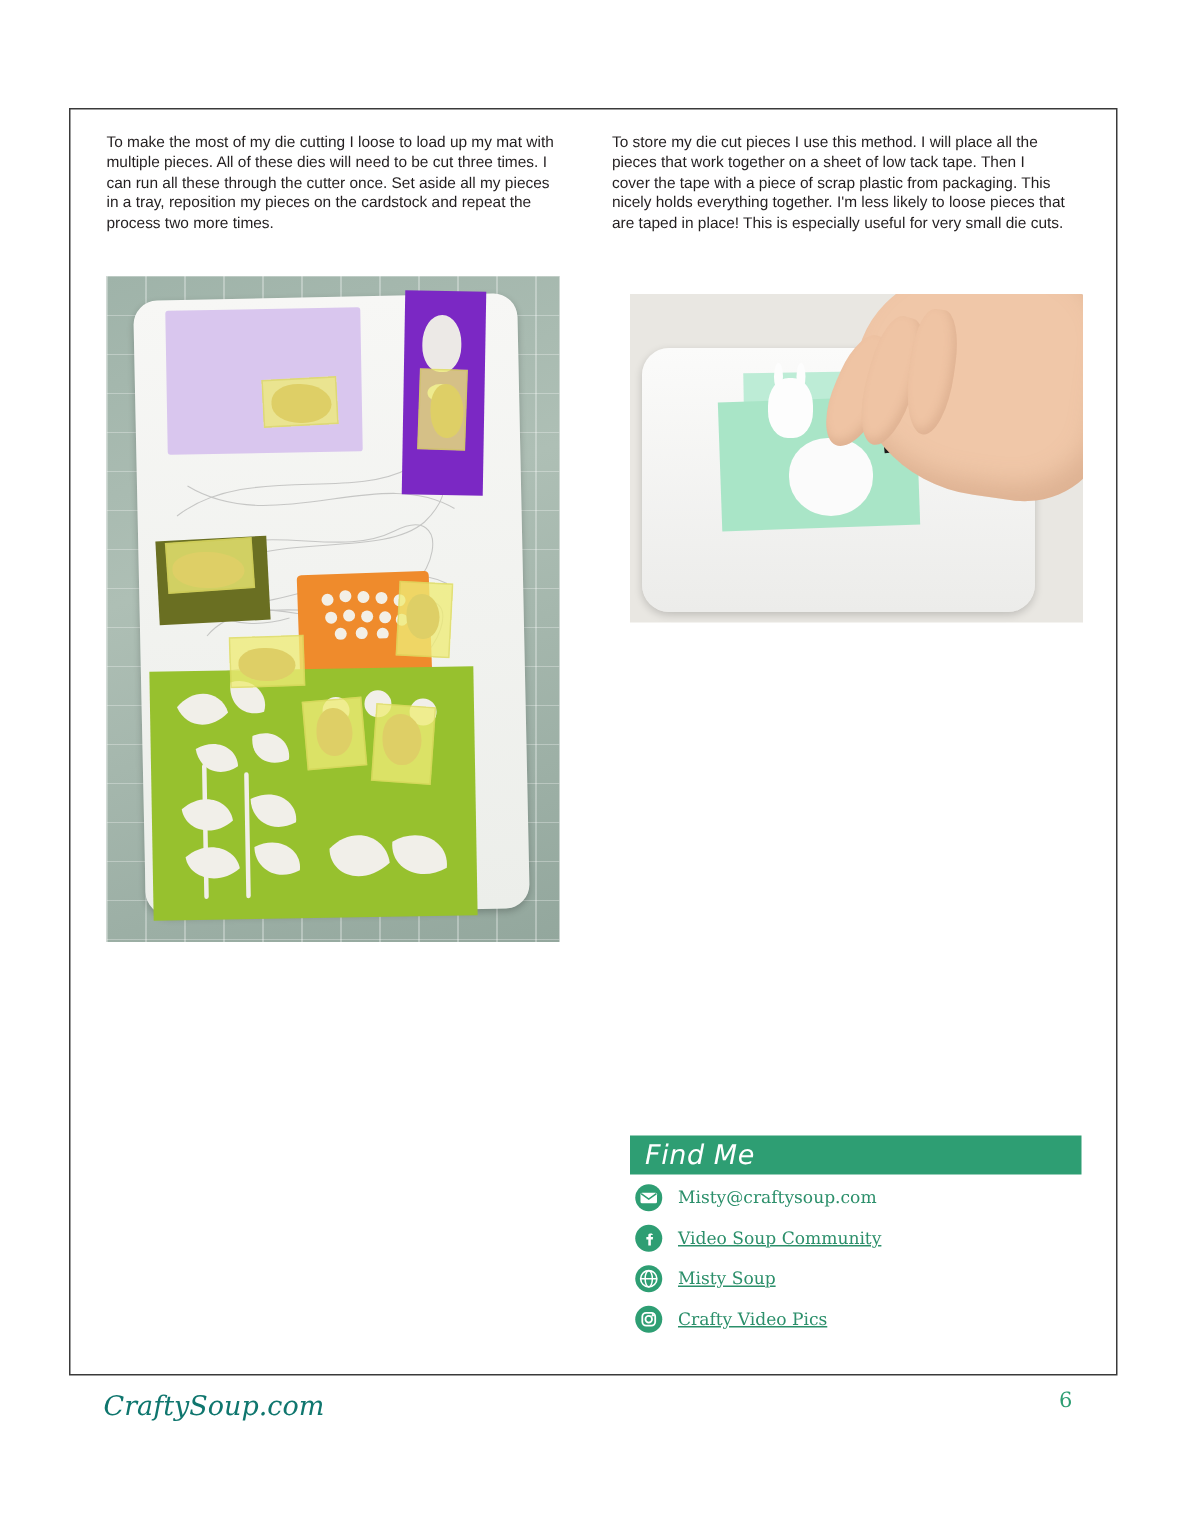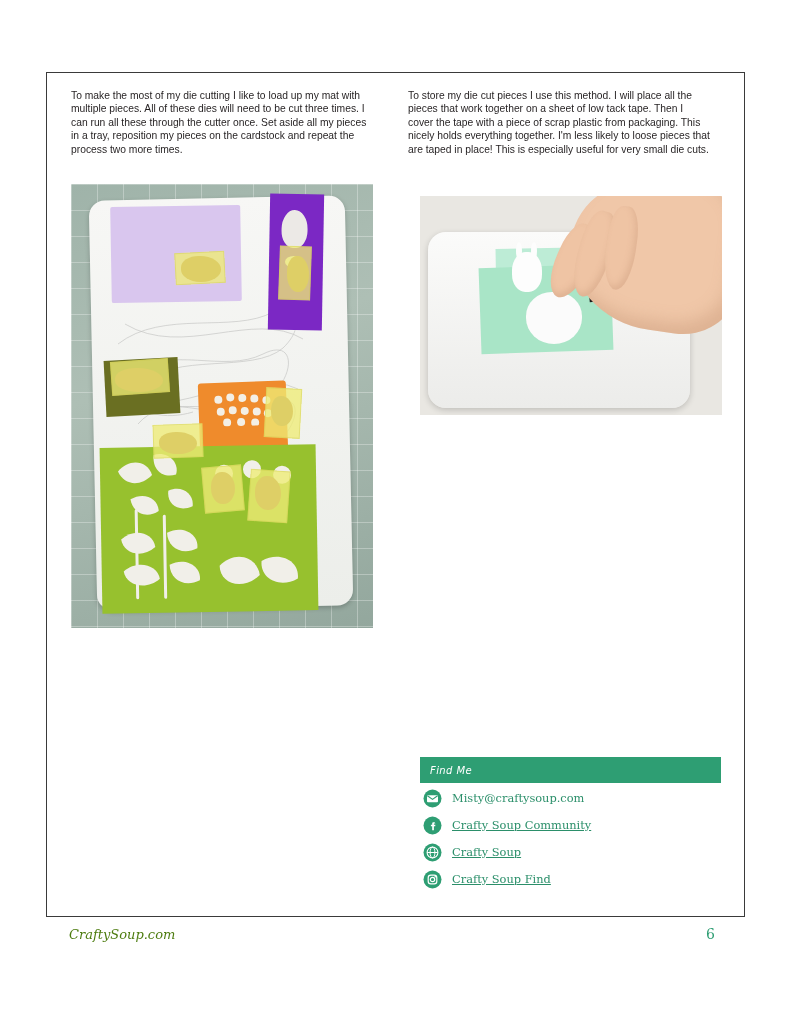--- a/index.html
+++ b/index.html
@@ -260,21 +260,21 @@
     background: #2e9e73;
     height: 26px;
     display: flex;
     align-items: center;
     padding-left: 10px;
     box-sizing: border-box;
   }
   .findme-title {
     color: #ffffff;
     font-family: "DejaVu Sans", sans-serif;
-    font-size: 10px;
+    font-size: 18px;
     font-style: italic;
     letter-spacing: 0.4px;
   }
   .link-row {
     display: flex;
     align-items: center;
     height: 24px;
     margin-top: 3px;
     padding-left: 3px;
   }
@@ -295,41 +295,41 @@
     text-decoration: none;
   }
 
   
   .footer-site {
     position: absolute;
     left: 69px;
     top: 927px;
     font-family: "DejaVu Serif", serif;
     font-style: italic;
-    font-size: 13px;
-    color: #4d7c0f;
+    font-size: 18px;
+    color: #0f766e;
   }
   .footer-page {
     position: absolute;
     left: 706px;
     top: 926px;
     font-family: "DejaVu Serif", serif;
     font-size: 14px;
     color: #2e9e73;
   }
 </style>
 </head>
 <body>
 
 <div class="page">
 
   <div class="doc-frame"></div>
 
   <div class="col-left">
-    <p class="body-text">To make the most of my die cutting I like to load up my mat with multiple pieces. All of these dies will need to be cut three times. I can run all these through the cutter once. Set aside all my pieces in a tray, reposition my pieces on the cardstock and repeat the process two more times.</p>
+    <p class="body-text">To make the most of my die cutting I loose to load up my mat with multiple pieces. All of these dies will need to be cut three times. I can run all these through the cutter once. Set aside all my pieces in a tray, reposition my pieces on the cardstock and repeat the process two more times.</p>
   </div>
 
   <div class="col-right">
     <p class="body-text">To store my die cut pieces I use this method. I will place all the pieces that work together on a sheet of low tack tape. Then I cover the tape with a piece of scrap plastic from packaging. This nicely holds everything together. I'm less likely to loose pieces that are taped in place! This is especially useful for very small die cuts.</p>
   </div>
 
   <div class="photo-left">
     <div class="mat"></div>
     <div class="platform"></div>
 
@@ -447,44 +447,44 @@
     </div>
 
 
     <div class="link-row">
       <span class="link-icon">
         <svg width="19" height="19" viewBox="0 0 19 19">
           <circle cx="9.5" cy="9.5" r="9" fill="#2e9e73"></circle>
           <path d="M11.6,6.3 L10.4,6.3 C9.5,6.3 9.2,6.9 9.2,7.6 L9.2,8.7 L7.9,8.7 L7.9,10.3 L9.2,10.3 L9.2,14.3 L10.9,14.3 L10.9,10.3 L12.2,10.3 L12.4,8.7 L10.9,8.7 L10.9,7.9 C10.9,7.5 11,7.4 11.4,7.4 L12.4,7.4 Z" fill="#ffffff"></path>
         </svg>
       </span>
-      <span class="link-text">Crafty Soup Community</span>
+      <span class="link-text">Video Soup Community</span>
     </div>
 
     <div class="link-row">
       <span class="link-icon">
         <svg width="19" height="19" viewBox="0 0 19 19">
           <circle cx="9.5" cy="9.5" r="9" fill="#2e9e73"></circle>
           <circle cx="9.5" cy="9.5" r="5.4" fill="none" stroke="#ffffff" stroke-width="1.1"></circle>
           <ellipse cx="9.5" cy="9.5" rx="2.4" ry="5.4" fill="none" stroke="#ffffff" stroke-width="1"></ellipse>
           <line x1="4.2" y1="9.5" x2="14.8" y2="9.5" stroke="#ffffff" stroke-width="1"></line>
         </svg>
       </span>
-      <span class="link-text">Crafty Soup</span>
+      <span class="link-text">Misty Soup</span>
     </div>
 
     <div class="link-row">
       <span class="link-icon">
         <svg width="19" height="19" viewBox="0 0 19 19">
           <circle cx="9.5" cy="9.5" r="9" fill="#2e9e73"></circle>
           <rect x="5.2" y="5.2" width="8.6" height="8.6" rx="2.6" fill="none" stroke="#ffffff" stroke-width="1.2"></rect>
           <circle cx="9.5" cy="9.5" r="2.2" fill="none" stroke="#ffffff" stroke-width="1.2"></circle>
           <circle cx="12.2" cy="6.8" r="0.8" fill="#ffffff"></circle>
         </svg>
       </span>
-      <span class="link-text">Crafty Soup Find</span>
+      <span class="link-text">Crafty Video Pics</span>
     </div>
   </div>
 
   <div class="footer-site">CraftySoup.com</div>
   <div class="footer-page">6</div>
 
 </div>
 
 </body></html>

